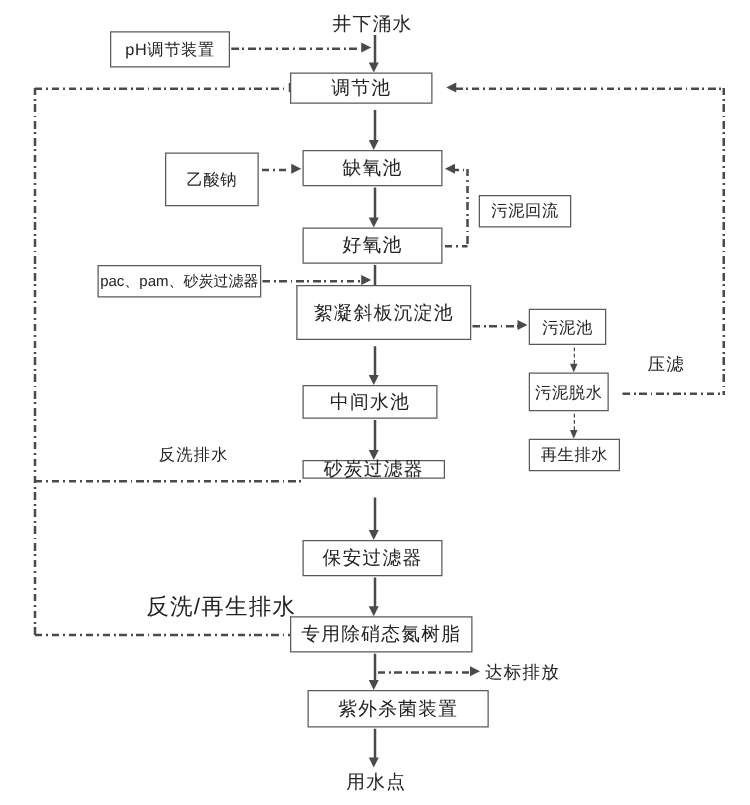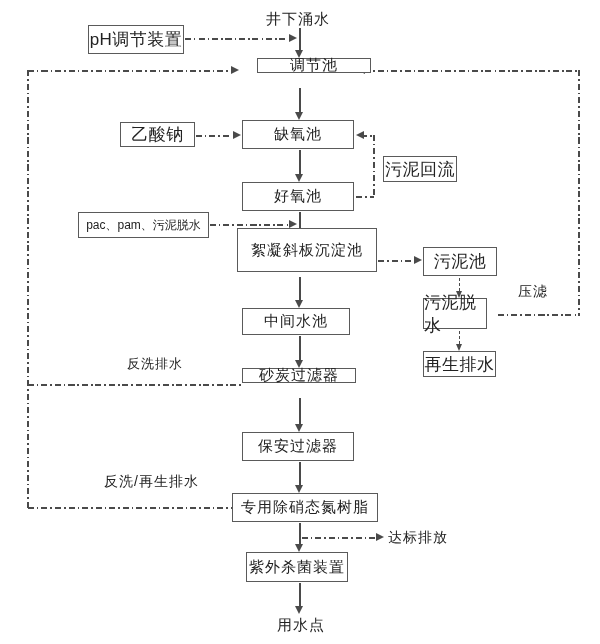--- a/index.html
+++ b/index.html
@@ -8,21 +8,21 @@
     --text:#222222;
     --bg:#ffffff;
   }
   html,body{margin:0;padding:0;background:#fff;}
   body{font-family:"Liberation Sans","DejaVu Sans",sans-serif;}
   #canvas{position:relative;width:600px;height:644px;background:var(--bg);overflow:hidden;}
 
   .box{position:absolute;border:1.5px solid var(--border);background:#fff;
        display:flex;align-items:center;justify-content:center;
        color:var(--text);font-size:15px;letter-spacing:1px;box-sizing:border-box;}
-  .box.side{font-size:17px;letter-spacing:0.5px;}
+  .box.side{font-size:13px;letter-spacing:0.5px;}
   .box.tiny{font-size:12px;letter-spacing:0;}
 
   .lbl{position:absolute;color:var(--text);font-size:14px;letter-spacing:1px;white-space:nowrap;}
 
   .solid-v{position:absolute;width:1.6px;background:var(--line);}
   .dd-h{position:absolute;height:1.6px;background:repeating-linear-gradient(90deg,
         var(--line) 0 6px,transparent 6px 9px,var(--line) 9px 10.5px,transparent 10.5px 13.5px);}
   .dd-v{position:absolute;width:1.6px;background:repeating-linear-gradient(180deg,
         var(--line) 0 6px,transparent 6px 9px,var(--line) 9px 10.5px,transparent 10.5px 13.5px);}
   .dash-v{position:absolute;width:0;border-left:1.5px dashed var(--line);}
@@ -99,21 +99,21 @@
   <div class="arr-r" style="left:414px;top:256px"></div>
 
   <div class="dash-v" style="left:459px;top:278px;height:13px"></div>
   <div class="arr-d sm" style="left:456px;top:291px"></div>
   <div class="dash-v" style="left:459px;top:331px;height:13px"></div>
   <div class="arr-d sm" style="left:456px;top:344px"></div>
 
   <div class="dd-h" style="left:302px;top:537px;width:76px"></div>
   <div class="arr-r" style="left:376px;top:533px"></div>
 
-  <div class="box" style="left:257px;top:58px;width:114px;height:15px">
+  <div class="box" style="left:232px;top:58px;width:114px;height:25px">
     <span>调节池</span>
   </div>
   <div class="box" style="left:242px;top:120px;width:112px;height:29px">
     <span>缺氧池</span>
   </div>
   <div class="box" style="left:242px;top:182px;width:112px;height:29px">
     <span>好氧池</span>
   </div>
   <div class="box" style="left:237px;top:228px;width:140px;height:44px">
     <span>絮凝斜板沉淀池</span>
@@ -123,47 +123,47 @@
   </div>
   <div class="box" style="left:242px;top:368px;width:114px;height:15px">
     <span>砂炭过滤器</span>
   </div>
   <div class="box" style="left:242px;top:432px;width:112px;height:29px">
     <span>保安过滤器</span>
   </div>
   <div class="box" style="left:232px;top:493px;width:146px;height:29px">
     <span>专用除硝态氮树脂</span>
   </div>
-  <div class="box" style="left:246px;top:552px;width:102px;height:30px">
+  <div class="box" style="left:246px;top:552px;width:145px;height:30px">
     <span>紫外杀菌装置</span>
   </div>
 
   <div class="box side" style="left:88px;top:25px;width:96px;height:29px">
     <span>pH调节装置</span>
   </div>
-  <div class="box side" style="left:120px;top:122px;width:75px;height:25px">
+  <div class="box side" style="left:132px;top:122px;width:75px;height:43px">
     <span>乙酸钠</span>
   </div>
   <div class="box tiny" style="left:78px;top:212px;width:131px;height:26px">
-    <span>pac、pam、污泥脱水</span>
+    <span>pac、pam、砂炭过滤器</span>
   </div>
 
   <div class="box side" style="left:383px;top:156px;width:74px;height:26px">
     <span>污泥回流</span>
   </div>
-  <div class="box side" style="left:423px;top:247px;width:74px;height:29px">
+  <div class="box side" style="left:423px;top:247px;width:62px;height:29px">
     <span>污泥池</span>
   </div>
   <div class="box side" style="left:423px;top:298px;width:64px;height:31px">
     <span>污泥脱水</span>
   </div>
   <div class="box side" style="left:423px;top:351px;width:73px;height:26px">
     <span>再生排水</span>
   </div>
 
   <div class="lbl" style="left:266px;top:10px;font-size:15px">井下涌水</div>
   <div class="lbl" style="left:277px;top:616px;font-size:15px">用水点</div>
   <div class="lbl" style="left:518px;top:283px">压滤</div>
   <div class="lbl" style="left:127px;top:355px;font-size:13px">反洗排水</div>
-  <div class="lbl" style="left:104px;top:473px;font-size:14px">反洗/再生排水</div>
+  <div class="lbl" style="left:117px;top:473px;font-size:18px">反洗/再生排水</div>
   <div class="lbl" style="left:388px;top:529px">达标排放</div>
 
 </div>
 
 </body></html>

